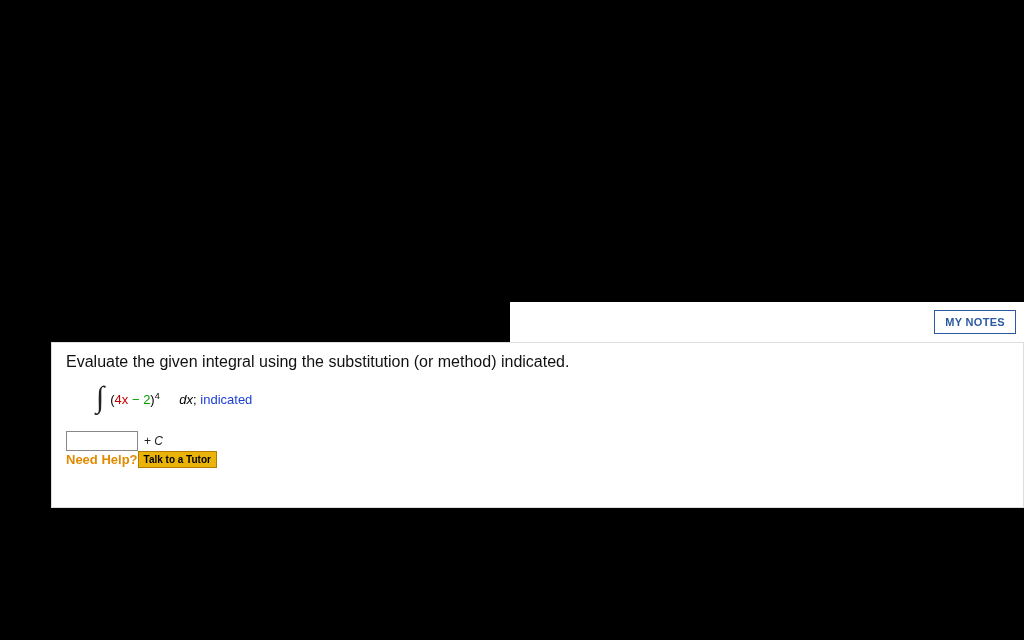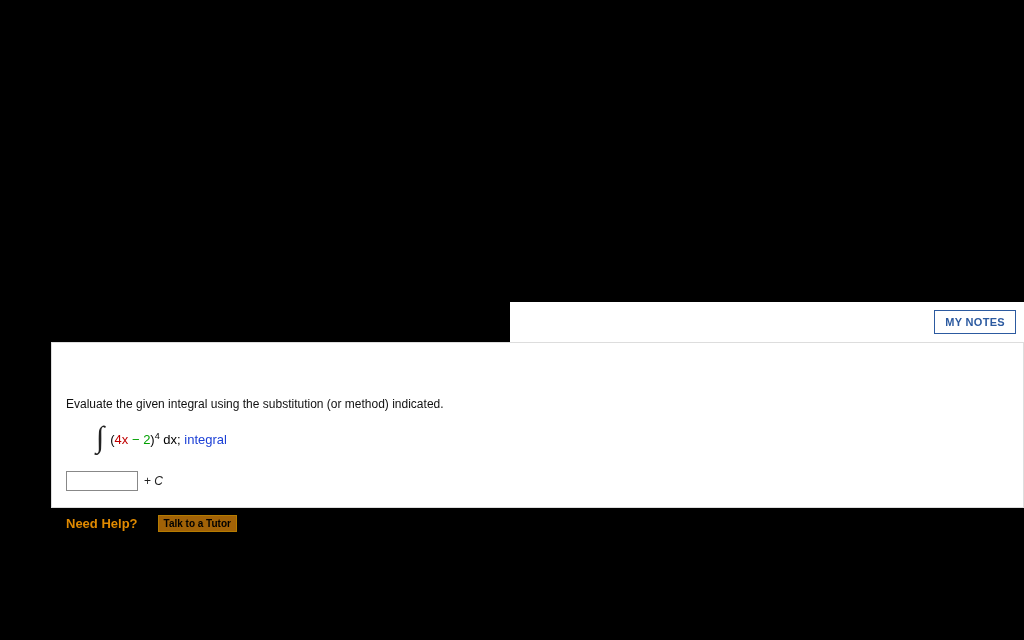--- a/index.html
+++ b/index.html
@@ -34,23 +34,22 @@
     left: 51px;
     width: 973px;
     height: 166px;
     background: #fff;
     border: 1px solid #ddd;
     padding: 10px 14px;
     font-size: 12px;
     color: #222;
   }
   .prompt-text {
-    font-size: 12px;
+    font-size: 16px;
     color: #111;
-    margin-top: 44px;
   }
   .integral-row {
     margin-top: 10px;
     margin-left: 30px;
     display: flex;
     align-items: center;
     gap: 6px;
     height: 36px;
   }
   .integral-sign {
@@ -58,52 +57,51 @@
     line-height: 1;
     font-family: "Times New Roman", serif;
     position: relative;
     top: -2px;
   }
   .expr { font-size: 13px; font-family: Arial, sans-serif; }
   .paren { color: #000; }
   .four-x { color: #c00000; }
   .minus-two { color: #00a000; }
   .sup { font-size: 9px; vertical-align: super; color: #000; }
-  .dx { color: #000; }
+  .dx { font-style: italic; color: #000; margin-left: 16px; }
   .semicolon { color: #000; }
   .shortcut { color: #1a3fd6; }
   .answer-row {
     margin-top: 14px;
     display: flex;
     align-items: center;
     gap: 6px;
   }
   .answer-input {
     width: 72px;
     height: 20px;
     border: 1px solid #888;
     background: #fff;
     font-size: 12px;
     padding: 0 3px;
   }
   .plus-c { font-size: 12px; }
   .plus-c .c { font-style: italic; }
   .help-row {
-    margin-top: 24px;
     display: flex;
     align-items: center;
-    gap: 20px;
+    gap: 0;
   }
   .need-help {
     color: #e08a00;
     font-weight: bold;
     font-size: 13px;
   }
   .tutor-btn {
-    background: #a16207;
+    background: #eab308;
     border: 1px solid #b57b00;
     color: #000;
     font-size: 10px;
     font-weight: bold;
     padding: 2px 5px;
     cursor: pointer;
   }
 </style>
 </head>
 <body>
@@ -111,21 +109,21 @@
 <div class="toolbar-strip">
   <button class="tool-btn">MY NOTES</button>
 </div>
 
 <div class="question-card">
   <div class="prompt-text">Evaluate the given integral using the substitution (or method) indicated.</div>
 
   <div class="integral-row">
     <span class="integral-sign">∫</span>
     <span class="expr">
-      <span class="paren">(</span><span class="four-x">4x</span><span class="minus-two"><span> − </span><span>2</span></span><span class="paren">)</span><span class="sup">4</span><span class="dx"> dx</span><span class="semicolon">; </span><span class="shortcut">integral</span>
+      <span class="paren">(</span><span class="four-x">4x</span><span class="minus-two"><span> − </span><span>2</span></span><span class="paren">)</span><span class="sup">4</span><span class="dx"> dx</span><span class="semicolon">; </span><span class="shortcut">indicated</span>
     </span>
   </div>
 
   <div class="answer-row">
     <input class="answer-input" type="text" value="" style="">
     <span class="plus-c">
       <span>+ </span><span class="c">C</span>
     </span>
   </div>
 

